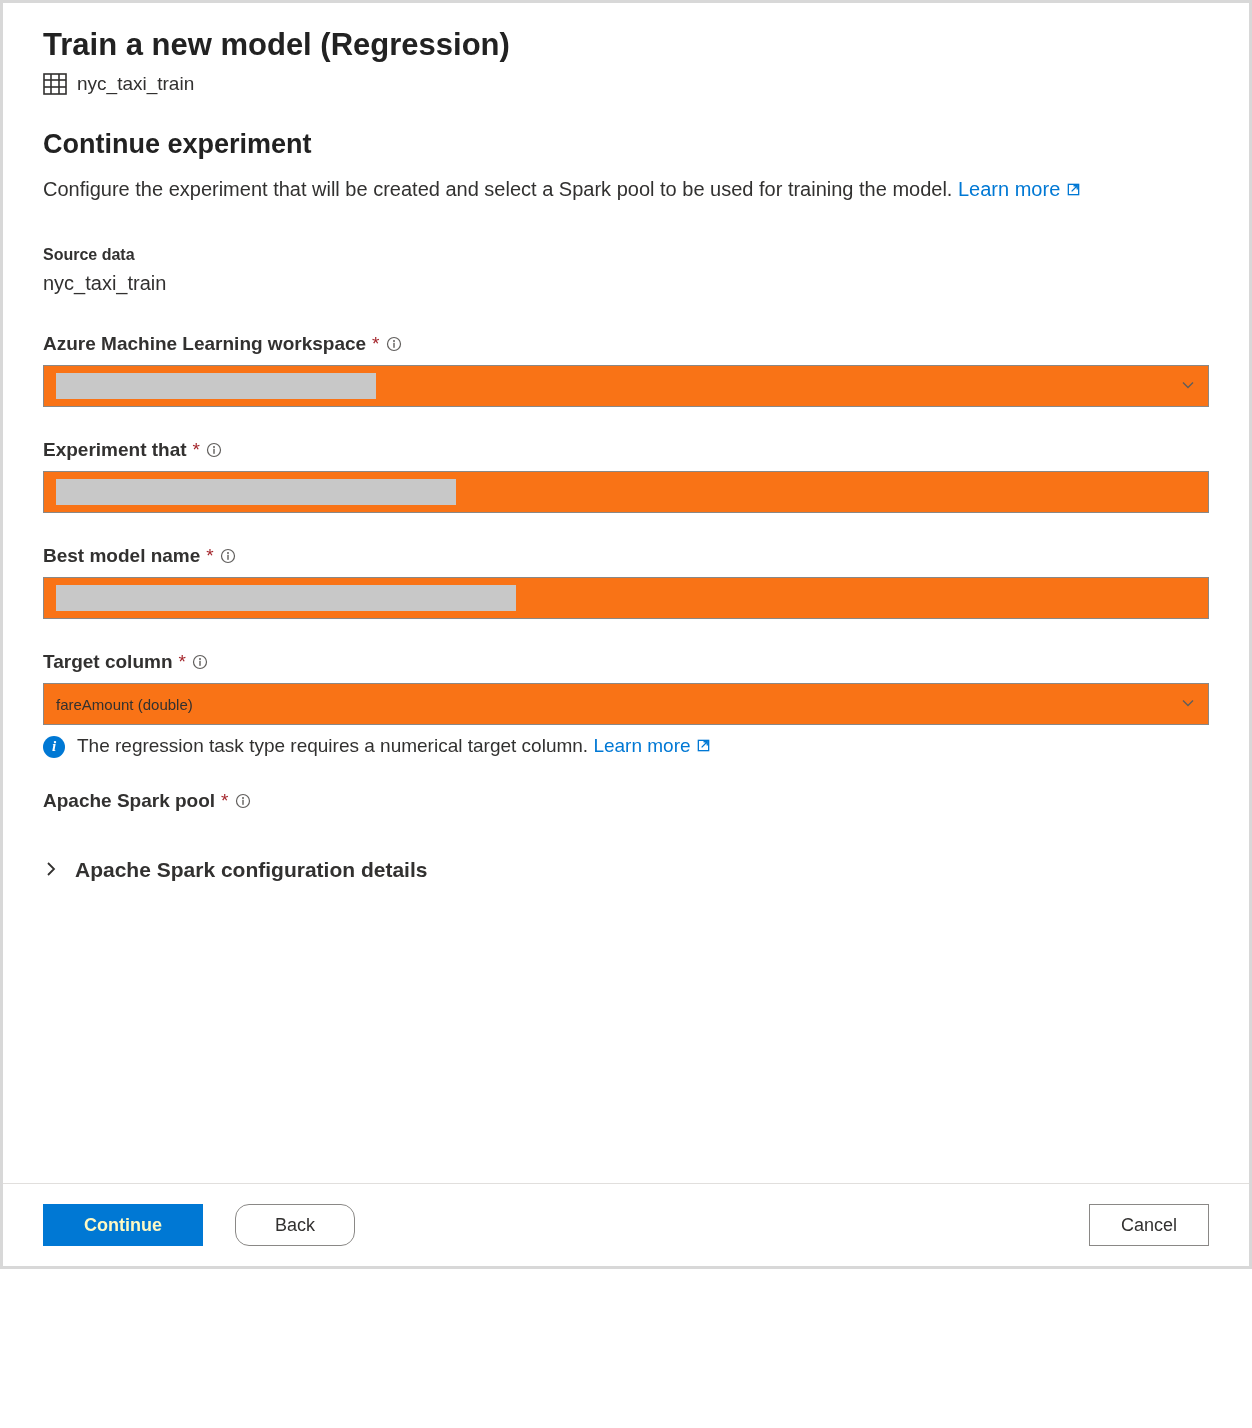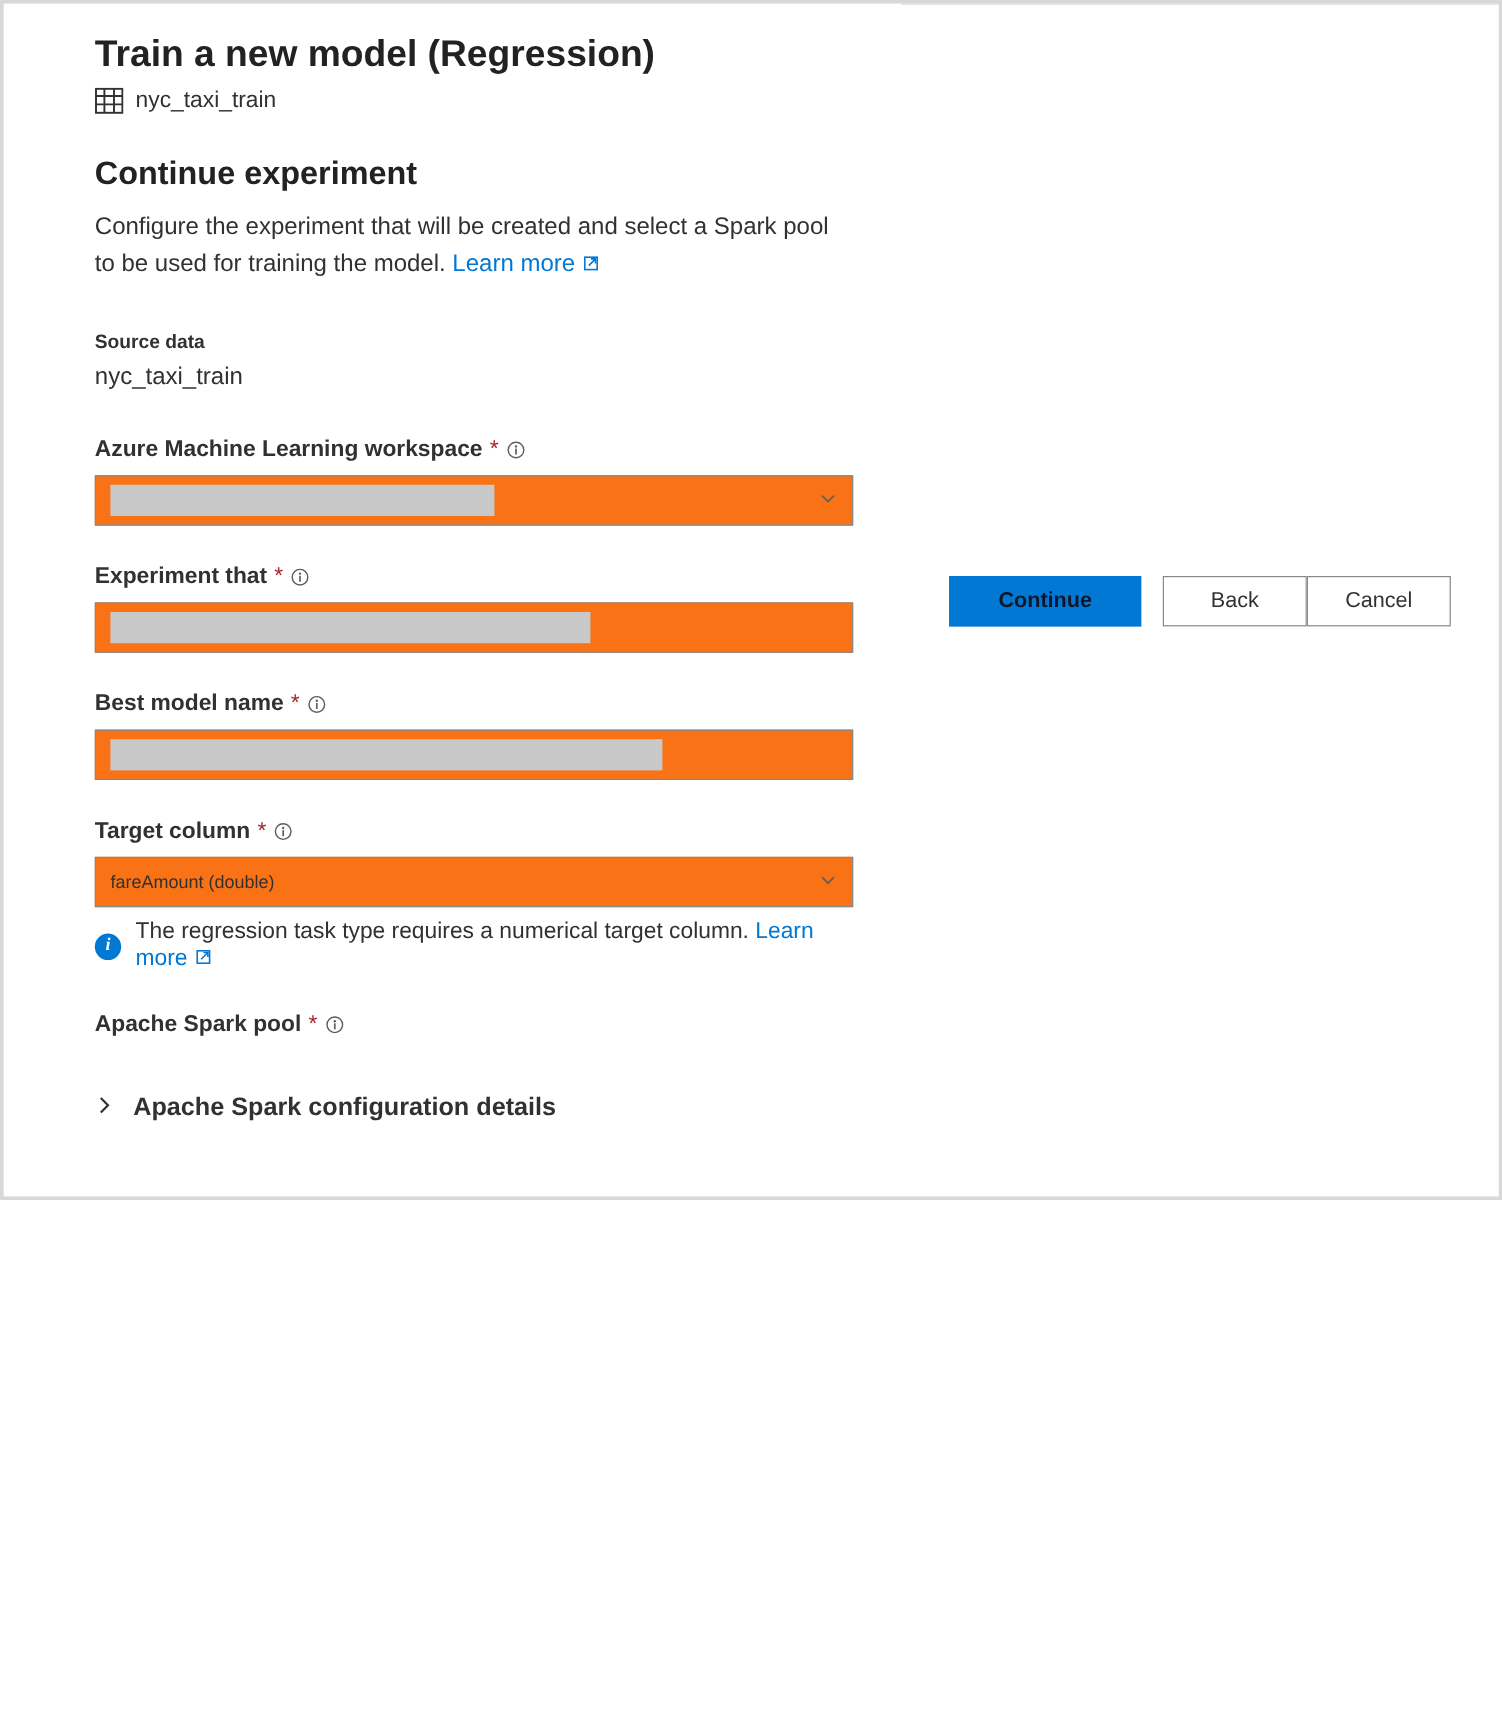--- a/index.html
+++ b/index.html
@@ -5,27 +5,26 @@
   * { box-sizing: border-box; }
   html, body {
     margin: 0; padding: 0;
     font-family: 'Segoe UI', Arial, sans-serif;
     font-size: 18px;
     color: #323130;
     background: #fff;
   }
   .outer {
     width: 1252px;
-    height: 1000px;
+    height: 1269px;
     background: #fff;
     border: 3px solid #d8d8d8;
     position: relative;
     display: flex;
-    flex-direction: row;
-    padding-left: 36px;
+    flex-direction: column;
   }
   .body-area {
     flex: 1 1 auto;
     padding: 18px 40px 0 40px;
     overflow: hidden;
   }
   h1.title {
     font-size: 31px;
     font-weight: 700;
     margin: 6px 0 10px 0;
@@ -155,25 +154,25 @@
     font-size: 18px;
     border: 1px solid #8a8886;
     background: #fff;
     color: #323130;
     cursor: pointer;
     font-family: inherit;
   }
   .btn.primary {
     background: #0078d4;
     border-color: #0078d4;
-    color: #0f172a;
+    color: #fef9c3;
     font-weight: 600;
     min-width: 160px;
   }
-  .btn + .btn { margin-left: 18px; }
+  .btn + .btn { margin-left: 32px; border-radius: 14px; }
   .spacer { flex: 1; }
 </style>
 </head>
 <body>
 
 <div class="outer">
   <div class="body-area">
 
     <h1 class="title">Train a new model (Regression)</h1>
 

